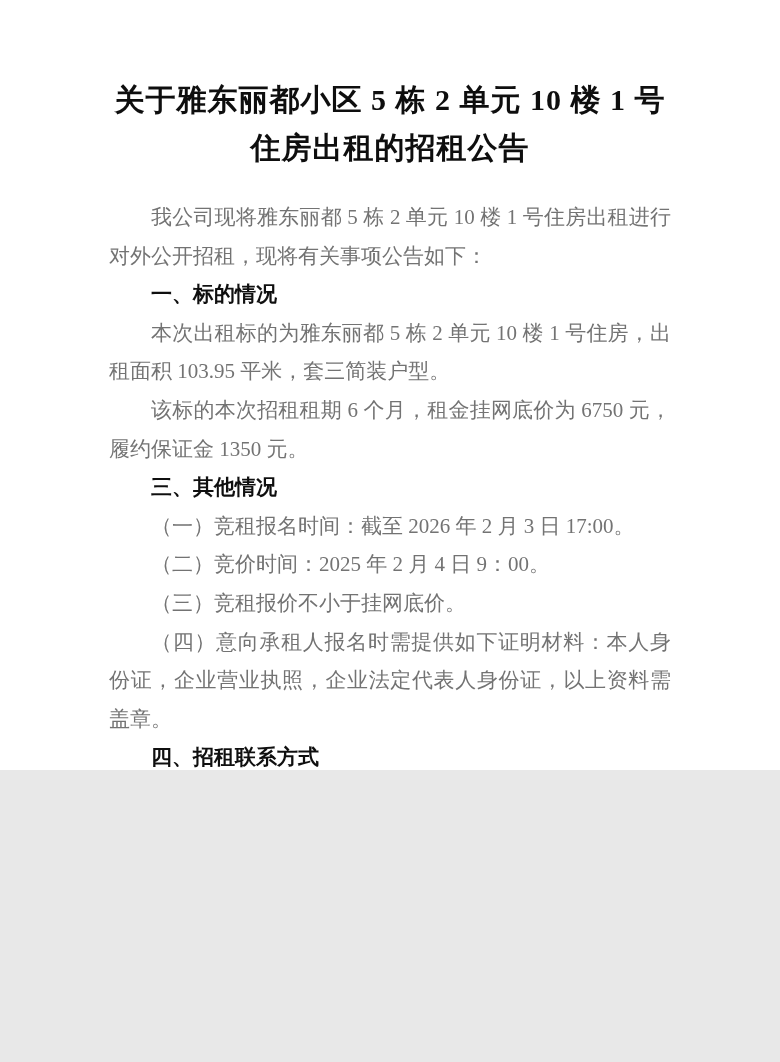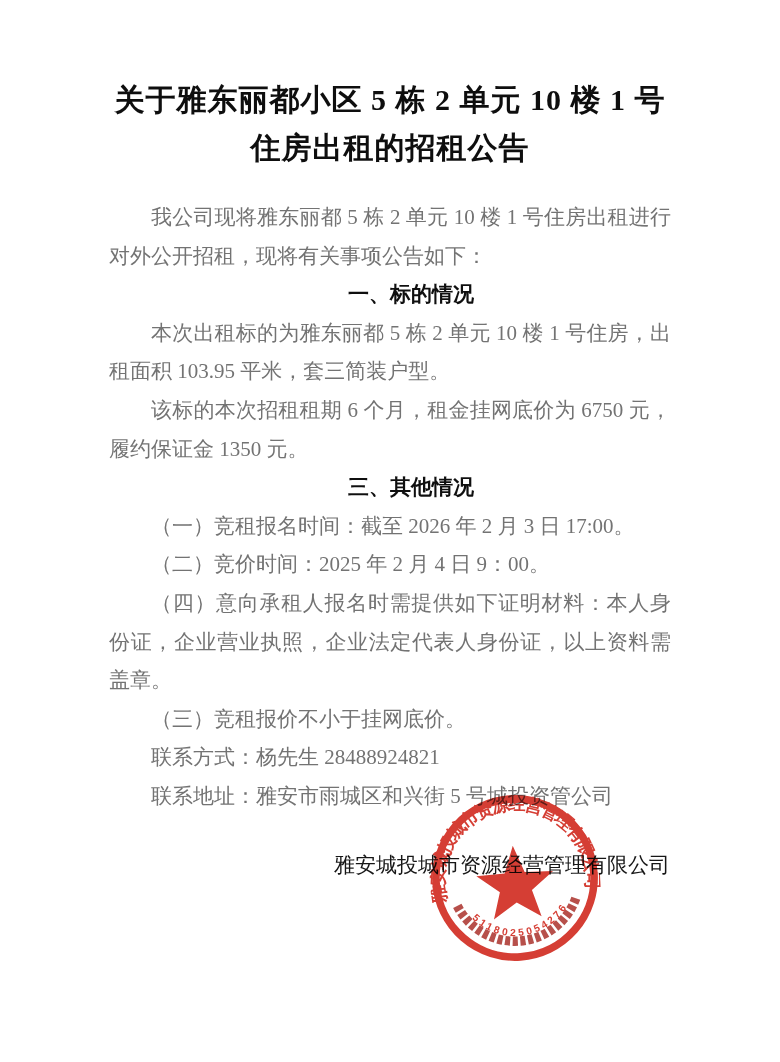--- a/index.html
+++ b/index.html
@@ -3,21 +3,21 @@
 <meta charset="utf-8">
 <style>
   html,body{margin:0;padding:0;}
   body{
     background:#e8e8e8;
     font-family:"Liberation Serif","DejaVu Serif",serif;
   }
   .page{
     position:relative;
     width:780px;
-    height:1062px;
+    height:770px;
     margin:0 auto;
     background:#ffffff;
     color:#141414;
     overflow:hidden;
   }
   .doc-title{
     width:566px;
     margin:0 auto;
     padding-top:76px;
     font-size:30px;
@@ -35,21 +35,21 @@
   }
   .doc-body p{
     margin:0;
     text-indent:2em;
     text-align:justify;
     color:#737373;
   }
   .doc-body p.heading{
     font-family:"Liberation Sans","DejaVu Sans",sans-serif;
     font-weight:bold;
-    text-align:center;
+    text-align:left;
     color:#0f0f0f;
   }
   .signature{
     position:absolute;
     right:110px;
     top:846px;
     text-align:center;
     font-size:21px;
     line-height:39px;
     color:#161616;
@@ -76,22 +76,23 @@
   <div class="doc-title">关于雅东丽都小区 5 栋 2 单元 10 楼 1 号住房出租的招租公告</div>
 
   <div class="doc-body">
       <p class="body">我公司现将雅东丽都 5 栋 2 单元 10 楼 1 号住房出租进行对外公开招租，现将有关事项公告如下：</p>
       <p class="heading">一、标的情况</p>
       <p class="body">本次出租标的为雅东丽都 5 栋 2 单元 10 楼 1 号住房，出租面积 103.95 平米，套三简装户型。</p>
       <p class="body">该标的本次招租租期 6 个月，租金挂网底价为 6750 元，履约保证金 1350 元。</p>
       <p class="heading">三、其他情况</p>
       <p class="body">（一）竞租报名时间：截至 2026 年 2 月 3 日 17:00。</p>
       <p class="body">（二）竞价时间：2025 年 2 月 4 日 9：00。</p>
+      <p class="body">（三）竞租报价不小于挂网底价。</p>
       <p class="body">（四）意向承租人报名时需提供如下证明材料：本人身份证，企业营业执照，企业法定代表人身份证，以上资料需盖章。</p>
-      <p class="body">（三）竞租报价不小于挂网底价。</p>
+      <p class="heading">四、招租联系方式</p>
       <p class="body">联系方式：杨先生 28488924821</p>
       <p class="body">联系地址：雅安市雨城区和兴街 5 号城投资管公司</p>
     </div>
 
   <div class="signature">
     <div>雅安城投城市资源经营管理有限公司</div>
   </div>
 
   <div class="stamp">
     <svg viewBox="0 0 200 200" xmlns="http://www.w3.org/2000/svg">

